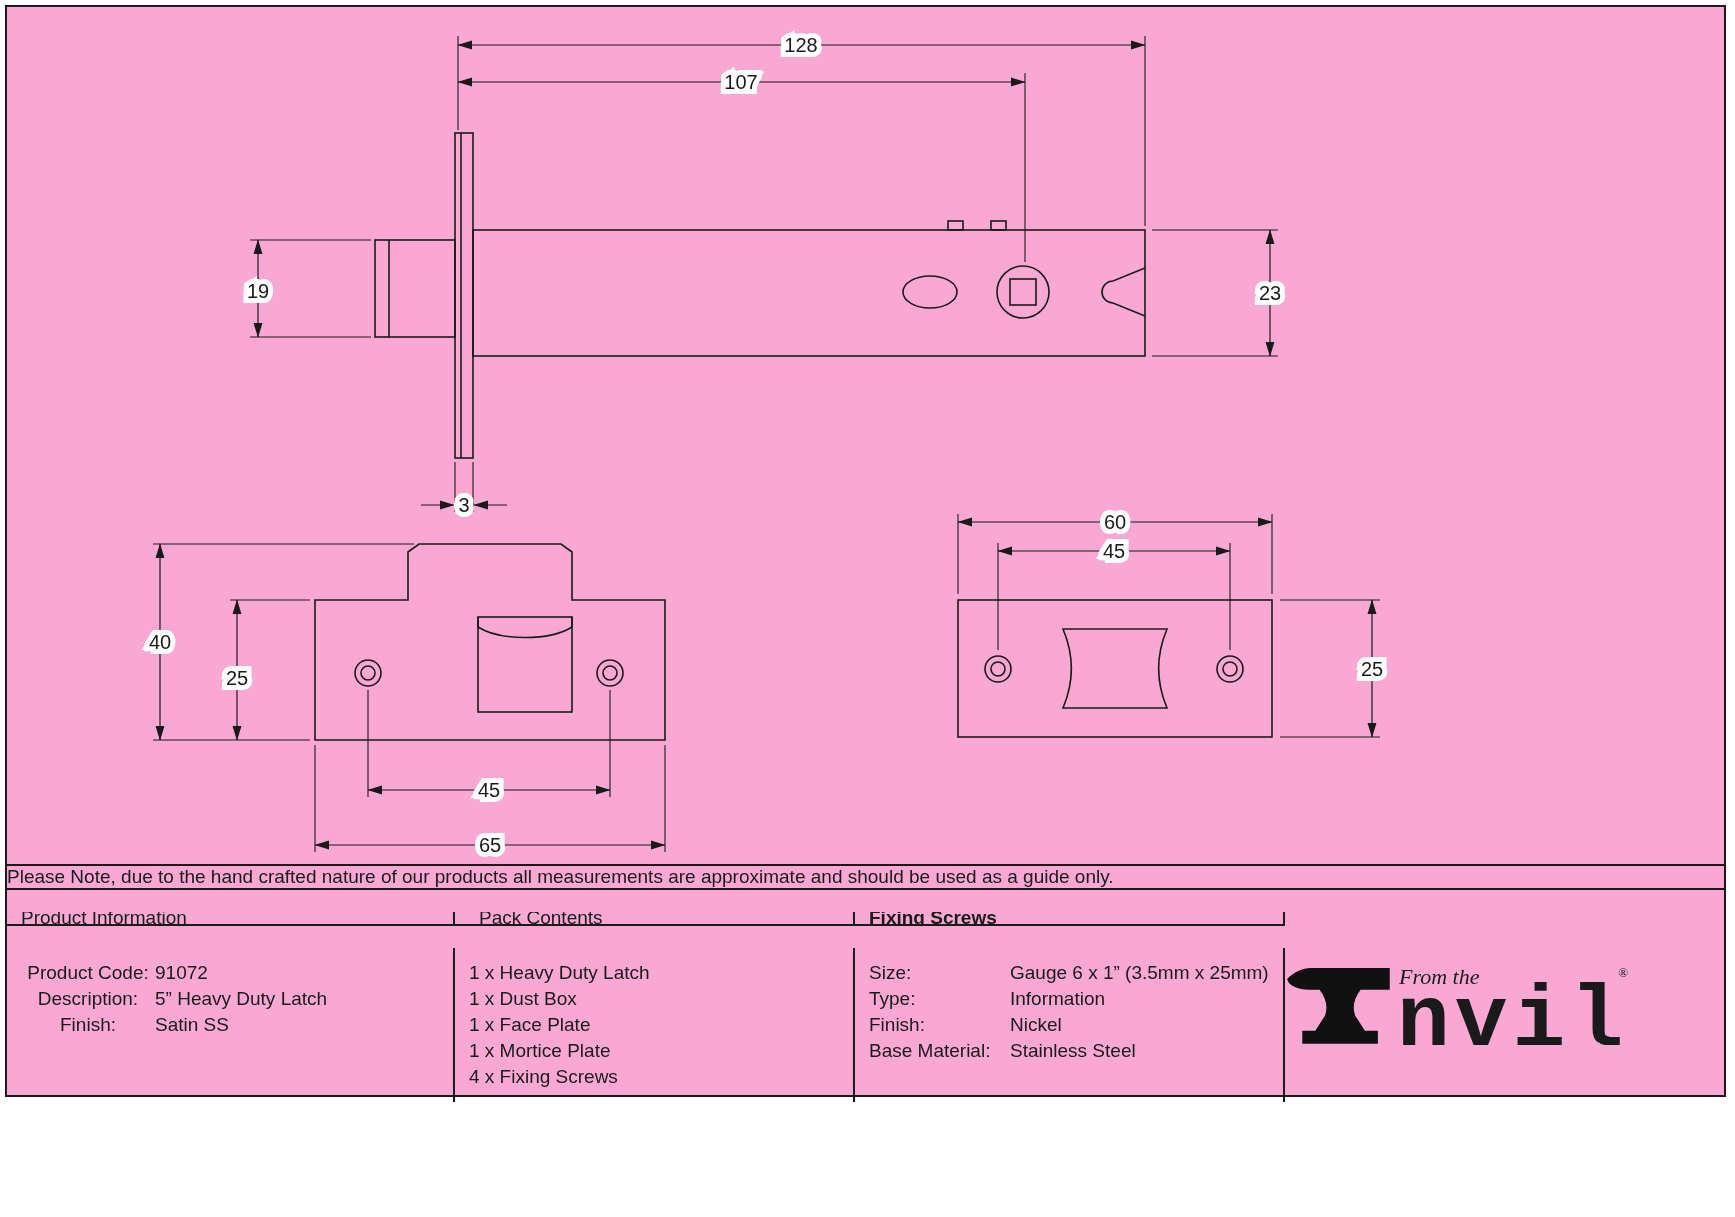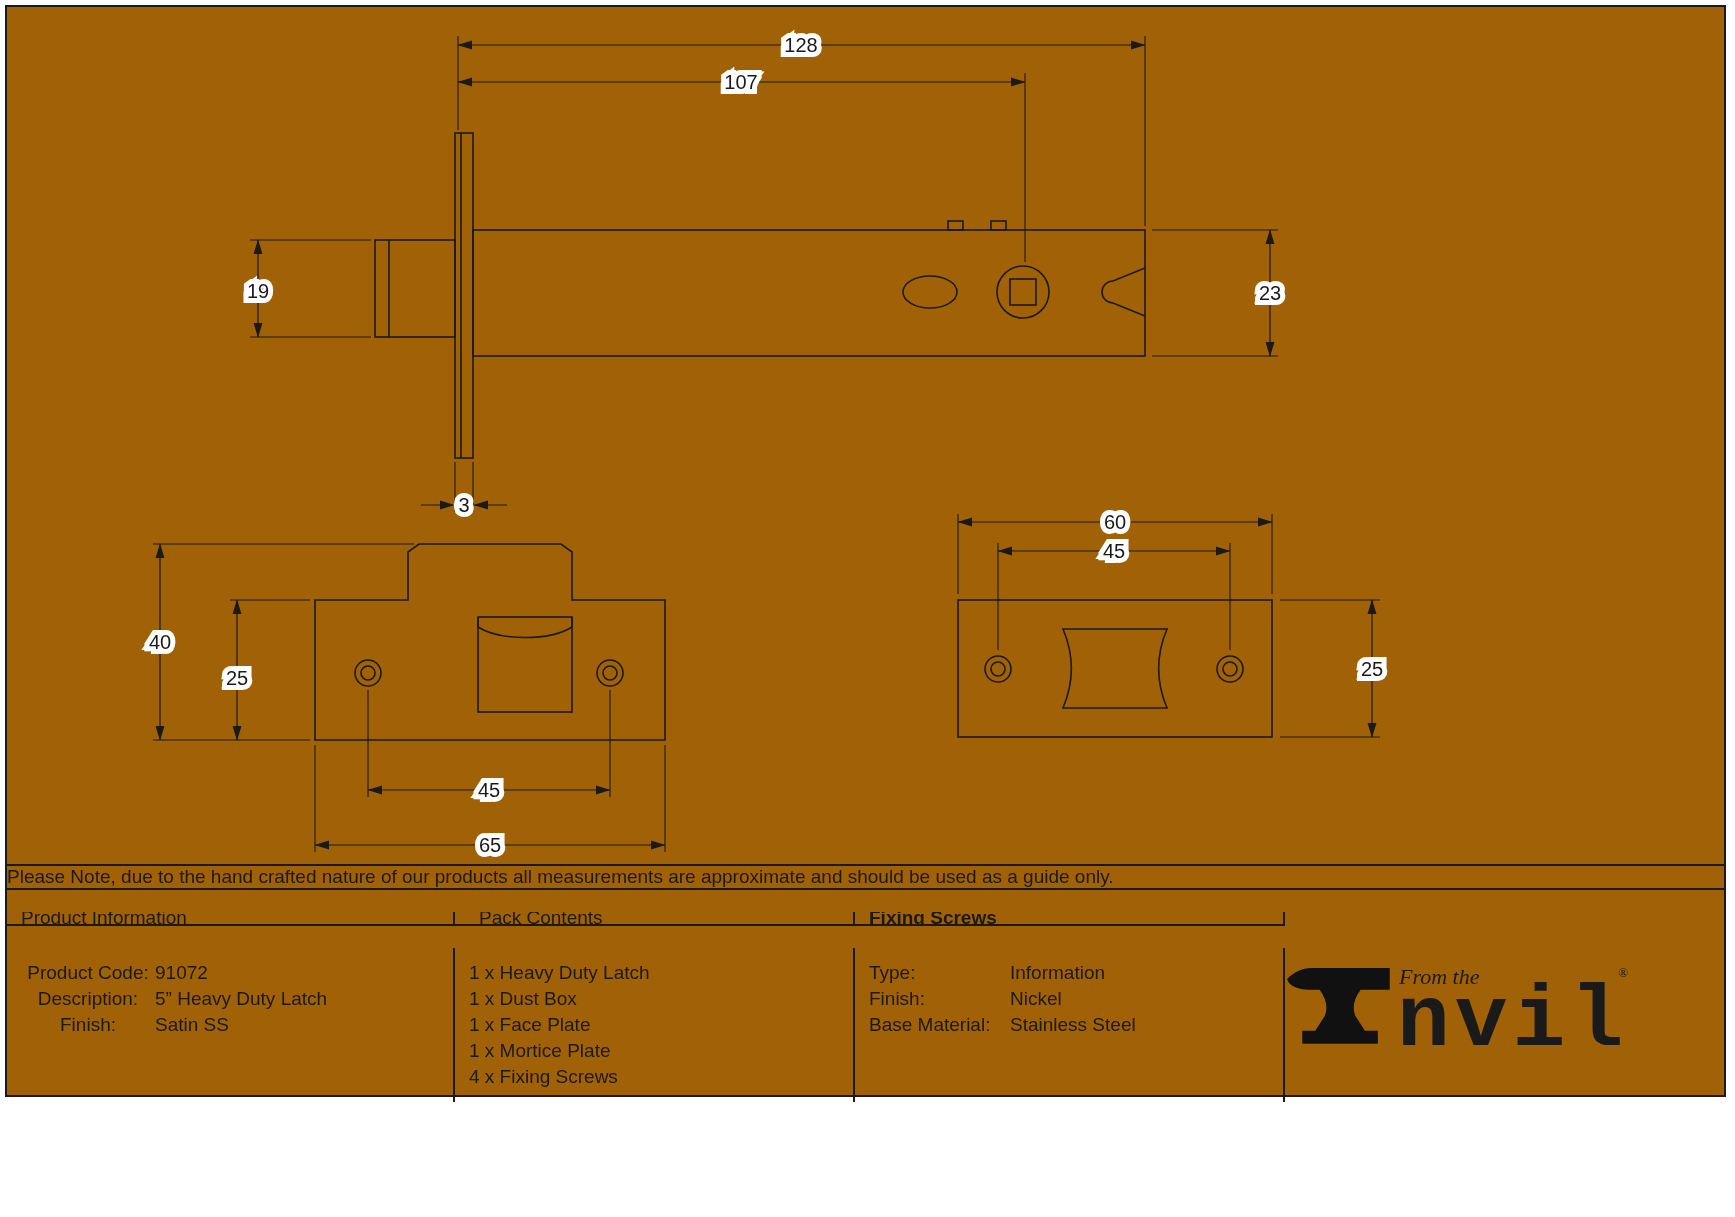--- a/index.html
+++ b/index.html
@@ -8,21 +8,21 @@
     width: 1735px; height: 1217px;
     position: relative;
     font-family: "Liberation Sans", sans-serif;
     color: #1a1a1a;
   }
   .sheet {
     position: absolute; left: 5px; top: 5px;
     width: 1721px; height: 1092px;
     border: 2px solid #1a1a1a;
     display: flex; flex-direction: column;
-    background: #a16207;
+    background: #f9a8d4;
   }
   .drawings { height: 857px; width: 1717px; }
 
   
   .draw { fill: none; stroke: #1a1a1a; stroke-width: 1.6px; }
   .ext  { fill: none; stroke: #1a1a1a; stroke-width: 1.1px; }
   .dim  { fill: none; stroke: #1a1a1a; stroke-width: 1.2px;
           marker-start: url(#arr); marker-end: url(#arr); }
   .dimh { fill: none; stroke: #1a1a1a; stroke-width: 1.2px;
           marker-end: url(#arr); }
@@ -207,20 +207,24 @@
     <div class="cell tbody c2">
       <div>1 x Heavy Duty Latch</div>
       <div>1 x Dust Box</div>
       <div>1 x Face Plate</div>
       <div>1 x Mortice Plate</div>
       <div>4 x Fixing Screws</div>
     </div>
 
     <div class="cell tbody c3">
       <div class="kv">
+        <span class="k">Size:</span>
+        <span class="v">Gauge 6 x 1” (3.5mm x 25mm)</span>
+      </div>
+      <div class="kv">
         <span class="k">Type:</span>
         <span class="v">Information</span>
       </div>
       <div class="kv">
         <span class="k">Finish:</span>
         <span class="v">Nickel</span>
       </div>
       <div class="kv">
         <span class="k">Base Material:</span>
         <span class="v">Stainless Steel</span>

